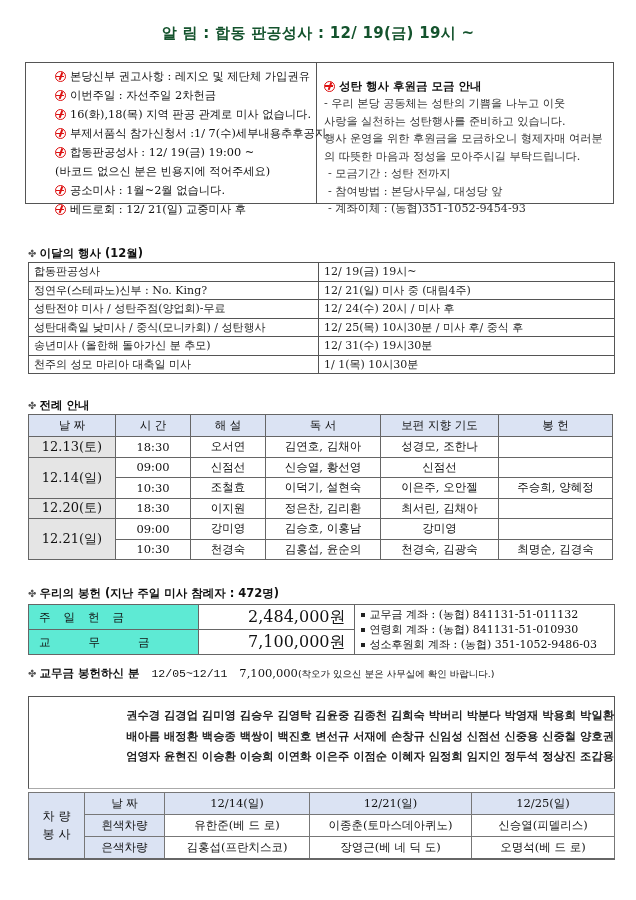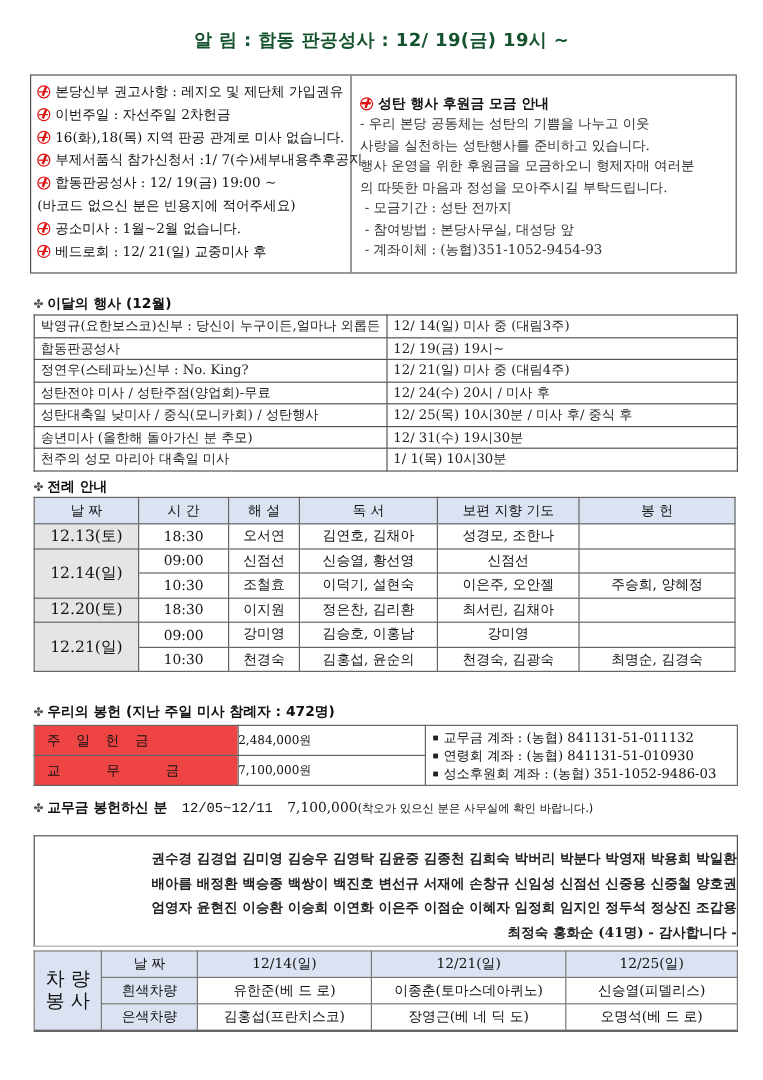--- a/index.html
+++ b/index.html
@@ -2,22 +2,22 @@
 <html><head>
 <meta charset="utf-8">
 <style>
   * { box-sizing: border-box; margin: 0; padding: 0; }
   html, body { width: 636px; height: 900px; background: #ffffff; overflow: hidden; }
   body { font-family: "DejaVu Serif", "Liberation Serif", serif; color: #111; position: relative; font-size: 11.5px; }
 
   .title { position: absolute; left: 0; top: 24px; width: 636px; text-align: center;
     font-family: "DejaVu Sans", "Liberation Sans", sans-serif; font-weight: bold; font-size: 15px; color: #14532d; letter-spacing: 0.3px; }
 
-  .notice-box { position: absolute; left: 25px; top: 62px; width: 589px; height: 166px;
-    border: 1.5px solid #555; display: flex; }
+  .notice-box { position: absolute; left: 25px; top: 62px; width: 589px; height: 142px;
+    border: 1.5px solid #555; display: flex; padding-left: 24px; }
   .notice-left { width: 267px; border-right: 1.5px solid #555; padding: 4px 0 0 5px; }
   .notice-right { flex: 1; padding: 14px 6px 0 7px; }
   .notice-line { height: 19px; line-height: 19px; font-size: 11.3px; white-space: nowrap; display: flex; align-items: center; }
   .red-icon { display: inline-block; width: 11px; height: 11px; border: 1.5px solid #d11; border-radius: 50%;
     margin-right: 4px; position: relative; flex-shrink: 0; }
   .red-icon::before { content: ""; position: absolute; left: 3.5px; top: 0; width: 1.5px; height: 8px; background: #d11; transform: rotate(20deg); }
   .red-icon::after { content: ""; position: absolute; left: 0; top: 3.5px; width: 8px; height: 1.5px; background: #d11; }
   .r-title { font-weight: bold; font-size: 11.5px; height: 18px; line-height: 18px; display: flex; align-items: center; }
   .r-body { font-size: 11.2px; line-height: 17.5px; color: #333; }
   .r-item { font-size: 11.2px; line-height: 17.5px; color: #333; padding-left: 4px; }
@@ -30,33 +30,33 @@
   .events td { border: 1px solid #555; height: 18.5px; font-size: 11px; padding: 0 5px; white-space: nowrap; color: #222; }
   .events td:first-child { width: 290px; }
 
   .liturgy { position: absolute; left: 28px; top: 414px; width: 585px; border: 1.5px solid #333; }
   .liturgy td, .liturgy th { border: 1px solid #666; text-align: center; font-size: 11.5px; font-weight: normal; height: 20.5px; color: #111; white-space: nowrap; }
   .liturgy th { background: #dbe3f3; height: 22px; }
   .liturgy td.date { background: #e5e5e5; font-size: 13px; }
 
   .offering { position: absolute; left: 28px; top: 604px; width: 587px; border: 1.5px solid #333; }
   .offering td { border: 1px solid #666; font-size: 11.5px; height: 24px; white-space: nowrap; }
-  .offering td.lbl { background: #ef4444; width: 110px; text-align: justify; padding: 0 10px; letter-spacing: 13px; }
-  .offering td.amt { width: 156px; text-align: left; padding-right: 8px; font-size: 10px; }
+  .offering td.lbl { background: #5eead4; width: 110px; text-align: justify; padding: 0 10px; letter-spacing: 13px; }
+  .offering td.amt { width: 156px; text-align: right; padding-right: 8px; font-size: 16px; }
   .offering td.acct { padding: 2px 6px; vertical-align: middle; font-size: 11px; line-height: 15px; }
   .acct-line { display: flex; align-items: center; }
   .bullet { display: inline-block; width: 4px; height: 4px; background: #222; margin-right: 5px; }
 
   .donors { position: absolute; left: 28px; top: 696px; width: 587px; height: 93px; border: 1.5px solid #555; border-bottom-color: #aaa; text-align: right; padding-top: 8px; }
   .donor-line { font-size: 11.3px; line-height: 20.5px; color: #222; font-weight: bold; white-space: nowrap; }
 
   .car { position: absolute; left: 28px; top: 792px; width: 587px; border: 1px solid #555; border-bottom: 2px solid #666; }
   .car td { border: 1px solid #777; text-align: center; font-size: 11.5px; height: 22px; white-space: nowrap; color: #111; }
   .car td.hd { background: #dbe3f3; }
-  .car td.rowlbl { background: #dbe3f3; width: 56px; line-height: 18px; font-size: 16px; }
+  .car td.rowlbl { background: #dbe3f3; width: 56px; line-height: 18px; font-size: 12px; }
 </style>
 </head>
 <body>
 
 <div class="title">알   림 : 합동 판공성사 : 12/ 19(금) 19시 ~</div>
 
 <div class="notice-box">
   <div class="notice-left">
     <div class="notice-line">
         <span class="red-icon"></span>
@@ -103,24 +103,20 @@
     </div>
     <div class="r-item">- 모금기간 : 성탄 전까지</div>
     <div class="r-item">- 참여방법 : 본당사무실, 대성당 앞</div>
     <div class="r-item">- 계좌이체 : (농협)351-1052-9454-93</div>
   </div>
 </div>
 
 <div class="section-h" style="top:246px;"><span class="clover">✤</span><span>이달의 행사 (12월)</span></div>
 <table class="events">
   <tbody>
-      <tr>
-        <td>박영규(요한보스코)신부 : 당신이 누구이든,얼마나 외롭든</td>
-        <td>12/ 14(일)  미사 중  (대림3주)</td>
-      </tr>
   <tr>
         <td>합동판공성사</td>
         <td>12/ 19(금) 19시~</td>
       </tr>
   <tr>
         <td>정연우(스테파노)신부 : No. King?</td>
         <td>12/ 21(일) 미사 중  (대림4주)</td>
       </tr>
   <tr>
         <td>성탄전야 미사 / 성탄주점(양업회)-무료</td>
@@ -140,21 +136,21 @@
       </tr>
 </tbody>
   </table>
 
 <div class="section-h" style="top:398px;"><span class="clover">✤</span><span>전례 안내</span></div>
 <table class="liturgy">
   <tbody>
       <tr>
     <th style="width:87px">날  짜</th>
     <th style="width:75px">시  간</th>
-    <th style="width:59px">해  설</th>
+    <th style="width:75px">해  설</th>
     <th style="width:115px">독     서</th>
     <th style="width:118px">보편 지향 기도</th>
     <th>봉     헌</th>
   </tr>
   <tr>
     <td class="date">12.13(토)</td>
     <td>18:30</td>
     <td>오서연</td>
     <td>김연호, 김채아</td>
     <td>성경모, 조한나</td>
@@ -231,21 +227,20 @@
 
 <div class="section-h" style="top:666px; white-space:nowrap;">
   <span class="clover">✤</span><span>교무금 봉헌하신 분</span>
   <span style="font-weight:normal; font-family:Liberation Mono, monospace; margin-left:8px;">12/05~12/11</span>
   <span style="font-weight:normal; font-family:'DejaVu Serif',serif; margin-left:8px;">7,100,000</span><span style="font-weight:normal; font-size:9.5px;">(착오가 있으신 분은 사무실에 확인 바랍니다.)</span>
 </div>
 <div class="donors">
   <div class="donor-line">권수경 김경업 김미영 김승우 김영탁 김윤중 김종천 김희숙 박버리 박분다 박영재 박용희 박일환</div>
   <div class="donor-line">배아름 배정환 백승종 백쌍이 백진호 변선규 서재에 손창규 신임성 신점선 신중용 신중철 양호권</div>
   <div class="donor-line">엄영자 윤현진 이승환 이승희 이연화  이은주 이점순 이혜자 임정희 임지인 정두석 정상진 조갑용</div>
-  <div class="donor-line">최정숙 홍화순 (41명) - 감사합니다 -</div>
 </div>
 
 <table class="car">
   <tbody>
       <tr>
     <td class="rowlbl" rowspan="3">
       <div>차 량</div>
       <div>봉 사</div>
     </td>
     <td class="hd" style="width:80px;">날    짜</td>

